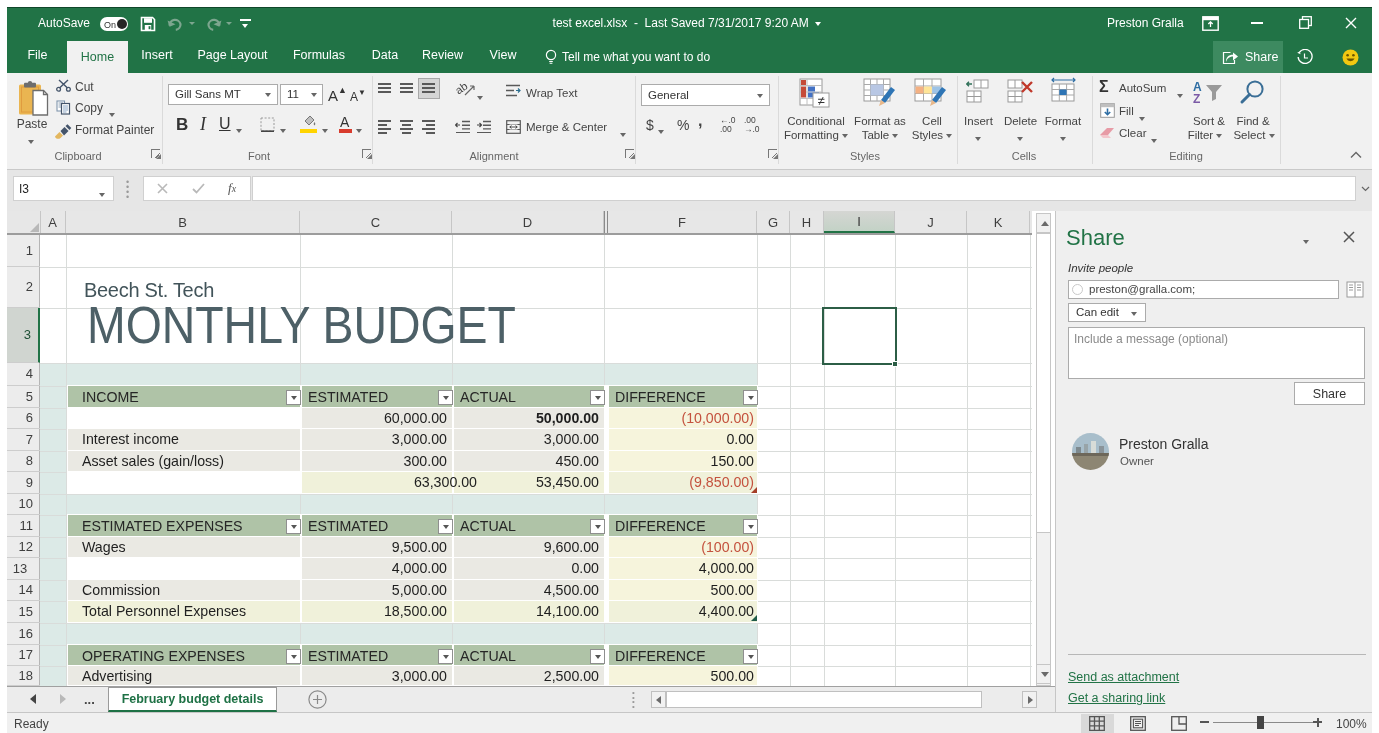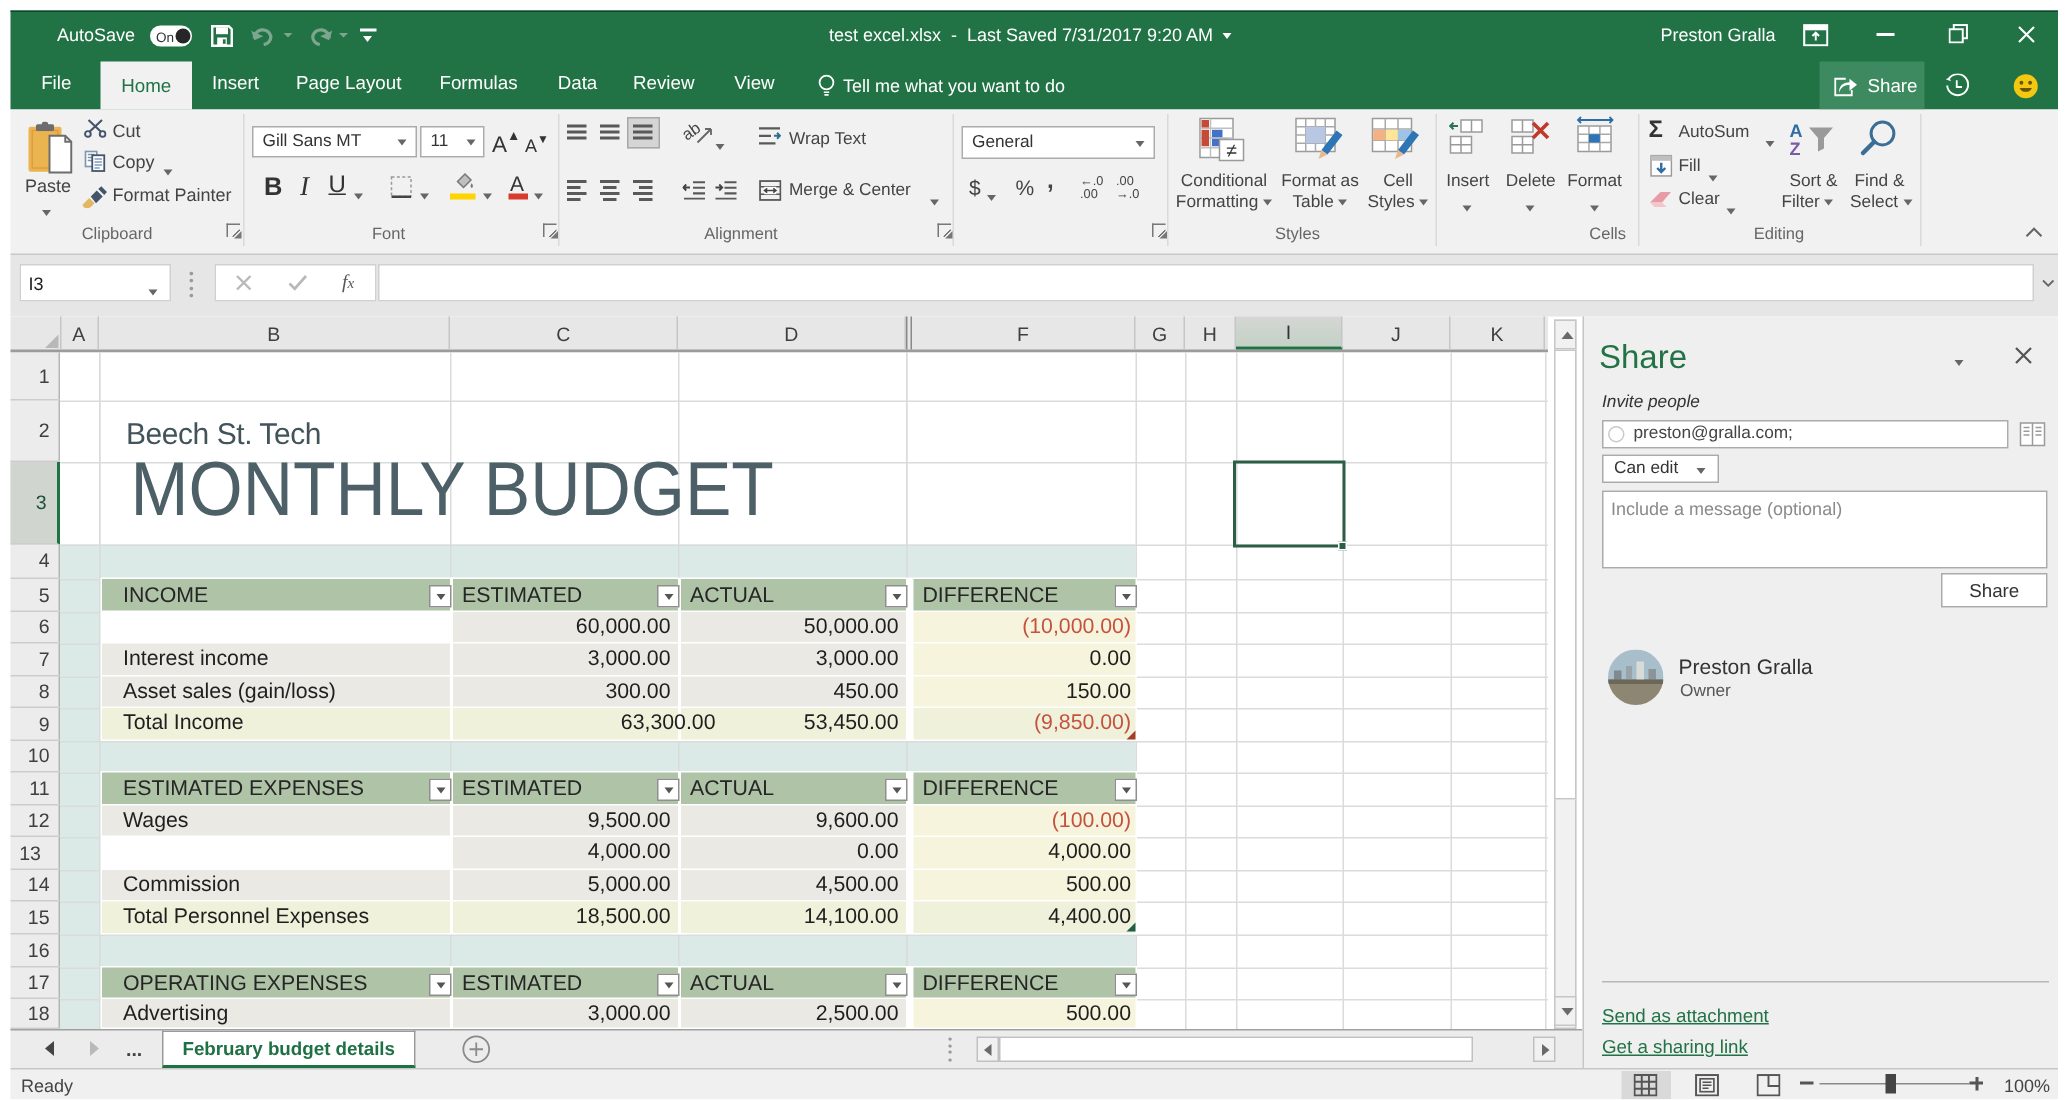--- a/index.html
+++ b/index.html
@@ -105,21 +105,21 @@
 <div class="gsep" style="left:635px"></div>
 <div class="gsep" style="left:778px"></div>
 <div class="gsep" style="left:957px"></div>
 <div class="gsep" style="left:1092px"></div>
 <div class="gsep" style="left:1280px"></div>
 <div class="glab" style="left:18px;top:150px;width:120px;">Clipboard</div>
 <div class="glab" style="left:199px;top:150px;width:120px;">Font</div>
 <div class="glab" style="left:434px;top:150px;width:120px;">Alignment</div>
 <div class="glab" style="left:650px;top:150px;width:120px;margin-top:42px;">Number</div>
 <div class="glab" style="left:805px;top:150px;width:120px;">Styles</div>
-<div class="glab" style="left:964px;top:150px;width:120px;text-align:right;">Cells</div>
+<div class="glab" style="left:964px;top:150px;width:120px;">Cells</div>
 <div class="glab" style="left:1126px;top:150px;width:120px;">Editing</div>
 <div class="dl" style="left:151px;top:149px"></div>
 <div class="dl" style="left:362px;top:149px"></div>
 <div class="dl" style="left:625px;top:149px"></div>
 <div class="dl" style="left:768px;top:149px"></div>
 <svg class="ab" style="left:1350px;top:151px" width="12" height="8" viewBox="0 0 12 8">
       <path d="M1 6.5 L6 1.5 L11 6.5" fill="none" stroke="#666" stroke-width="1.4"></path>
     </svg>
 <svg class="ab" style="left:18px;top:81px" width="31" height="36" viewBox="0 0 31 36">
       <rect x="1" y="3.5" width="22" height="30" rx="1.5" fill="#eab551"></rect>
@@ -481,37 +481,36 @@
       <span class="car" style="border-top-color:#555"></span>
     </div>
 <div class="ab" style="left:609px;top:386px;width:148px;height:21px;background:#afc3a7;color:#262626;font-size:14.2px;padding:2.5px 0 0 6px;">DIFFERENCE</div>
 <div class="flt" style="left:743px;top:390px;">
       <span class="car" style="border-top-color:#555"></span>
     </div>
 <div class="ab" style="left:302px;top:408px;width:150px;height:20px;background:#eae9e3;"></div>
 <div class="ab" style="left:454px;top:408px;width:150px;height:20px;background:#eae9e3;"></div>
 <div class="ab" style="left:609px;top:408px;width:148px;height:20px;background:#f6f4dc;"></div>
 <div class="num" style="left:302px;top:409.5px;width:145px;">60,000.00</div>
-<div class="num" style="left:454px;top:409.5px;width:145px;">50,000.00</div>
+<div class="num" style="left:454px;top:409.5px;width:145px;font-weight:bold;">50,000.00</div>
 <div class="num neg" style="left:609px;top:409.5px;width:145px;">(10,000.00)</div>
 <div class="ab" style="left:68px;top:429px;width:232px;height:21px;background:#eae9e3;color:#1f1f1f;font-size:14.2px;padding:1.5px 0 0 14px;">Interest income</div>
 <div class="ab" style="left:302px;top:429px;width:150px;height:21px;background:#eae9e3;"></div>
 <div class="ab" style="left:454px;top:429px;width:150px;height:21px;background:#eae9e3;"></div>
 <div class="ab" style="left:609px;top:429px;width:148px;height:21px;background:#f6f4dc;"></div>
 <div class="num" style="left:302px;top:430.5px;width:145px;">3,000.00</div>
 <div class="num" style="left:454px;top:430.5px;width:145px;">3,000.00</div>
 <div class="num" style="left:609px;top:430.5px;width:145px;">0.00</div>
 <div class="ab" style="left:68px;top:451px;width:232px;height:20px;background:#eae9e3;color:#1f1f1f;font-size:14.2px;padding:1.5px 0 0 14px;">Asset sales (gain/loss)</div>
 <div class="ab" style="left:302px;top:451px;width:150px;height:20px;background:#eae9e3;"></div>
 <div class="ab" style="left:454px;top:451px;width:150px;height:20px;background:#eae9e3;"></div>
 <div class="ab" style="left:609px;top:451px;width:148px;height:20px;background:#f6f4dc;"></div>
 <div class="num" style="left:302px;top:452.5px;width:145px;">300.00</div>
 <div class="num" style="left:454px;top:452.5px;width:145px;">450.00</div>
 <div class="num" style="left:609px;top:452.5px;width:145px;">150.00</div>
-<div class="ab" style="left:68px;top:472px;width:232px;height:21px;background:#f0f1da;color:#1f1f1f;font-size:14.2px;padding:1.5px 0 0 14px;">Total Income</div>
 <div class="ab" style="left:302px;top:472px;width:150px;height:21px;background:#f0f1da;"></div>
 <div class="ab" style="left:454px;top:472px;width:150px;height:21px;background:#f0f1da;"></div>
 <div class="ab" style="left:609px;top:472px;width:148px;height:21px;background:#f0f1da;"></div>
 <div class="num" style="left:302px;top:473.5px;width:145px;margin-left:30px;">63,300.00</div>
 <div class="num" style="left:454px;top:473.5px;width:145px;">53,450.00</div>
 <div class="num neg" style="left:609px;top:473.5px;width:145px;">(9,850.00)</div>
 <div class="ab" style="left:67px;top:514px;width:691px;height:109px;background:#fff;"></div>
 <div class="ab" style="left:68px;top:515px;width:232px;height:21px;background:#afc3a7;color:#262626;font-size:14.2px;padding:2.5px 0 0 14px;">ESTIMATED EXPENSES</div>
 <div class="flt" style="left:286px;top:519px;">
       <span class="car" style="border-top-color:#555"></span>

